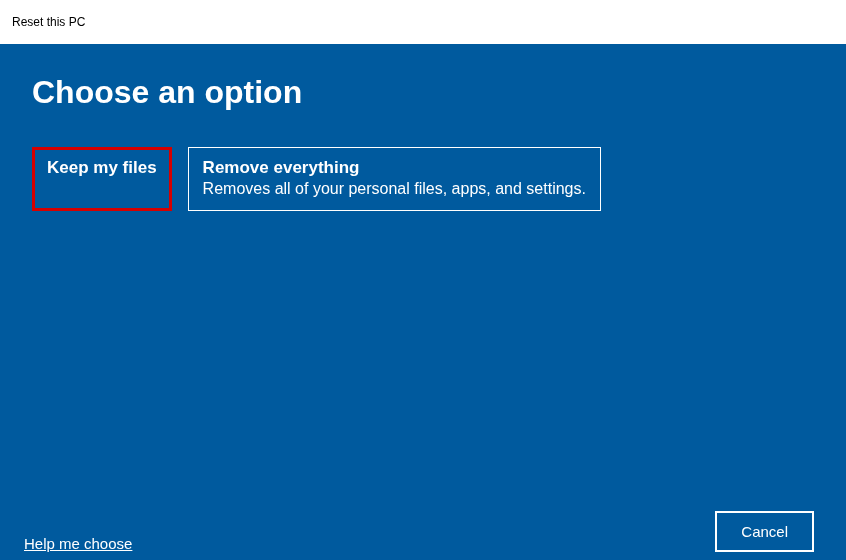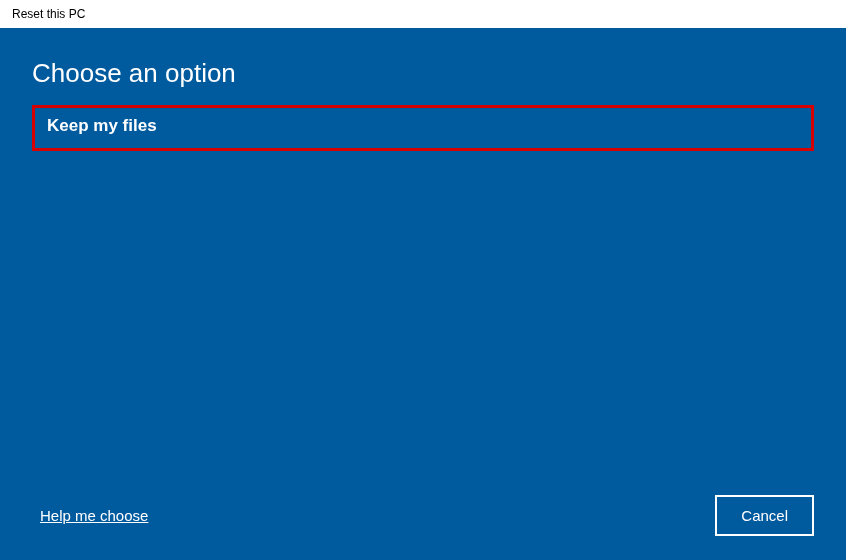--- a/index.html
+++ b/index.html
@@ -8,45 +8,45 @@
       box-sizing: border-box;
     }
     body {
       font-family: 'Segoe UI', Tahoma, sans-serif;
       width: 846px;
       height: 560px;
       background: #fff;
       overflow: hidden;
     }
     .titlebar {
-      height: 28px;
+      height: 44px;
       background: #fff;
       padding: 4px 12px;
       font-size: 12px;
       color: #000;
       display: flex;
       align-items: center;
     }
     .main-panel {
       background: #005a9e;
       height: calc(560px - 28px);
       padding: 30px 32px 20px 32px;
       display: flex;
       flex-direction: column;
       position: relative;
     }
     .heading {
       color: #fff;
-      font-size: 26px;
-      font-weight: 400;
-      margin-bottom: 16px;
+      font-size: 32px;
+      font-weight: 700;
+      margin-bottom: 36px;
     }
     .options {
       display: flex;
-      flex-direction: column;
+      flex-direction: row;
       gap: 16px;
     }
     .option {
       border: 1px solid #fff;
       padding: 10px 14px 12px 14px;
       cursor: pointer;
       color: #fff;
     }
     .option.highlighted {
       border: 3px solid #e81123;
@@ -61,25 +61,25 @@
       font-weight: 600;
       margin-bottom: 2px;
     }
     .option-desc {
       font-size: 16px;
       font-weight: 300;
     }
     .footer {
       position: absolute;
       bottom: 24px;
-      left: 40px;
+      left: 24px;
       right: 32px;
       display: flex;
       justify-content: space-between;
-      align-items: center;
+      align-items: flex-end;
     }
     .help-link {
       color: #fff;
       font-size: 15px;
       text-decoration: underline;
       cursor: pointer;
     }
     .cancel-btn {
       border: 2px solid #fff;
       background: transparent;
@@ -98,19 +98,23 @@
 </div>
 
 <div class="main-panel">
   <h1 class="heading">Choose an option</h1>
 
   <div class="options">
     <div class="option highlighted">
       <div class="option-title">Keep my files</div>
     </div>
 
+    <div class="option">
+      <div class="option-title">Remove everything</div>
+      <div class="option-desc">Removes all of your personal files, apps, and settings.</div>
+    </div>
   </div>
 
   <div class="footer">
     <a class="help-link">Help me choose</a>
     <button class="cancel-btn">Cancel</button>
   </div>
 </div>
 
 </body></html>

